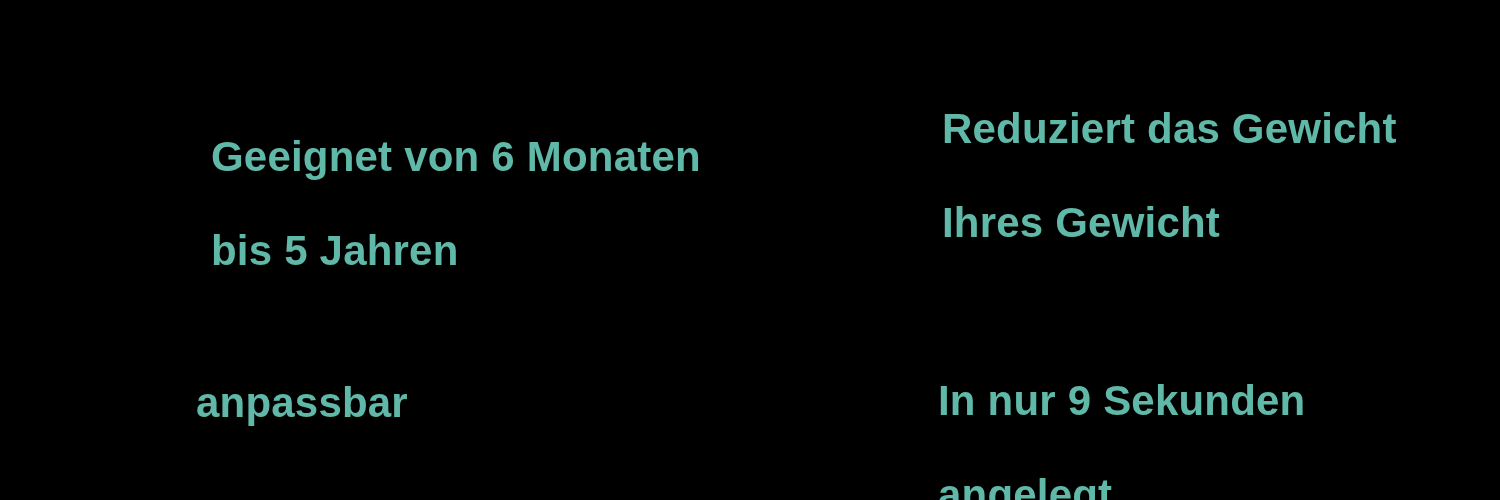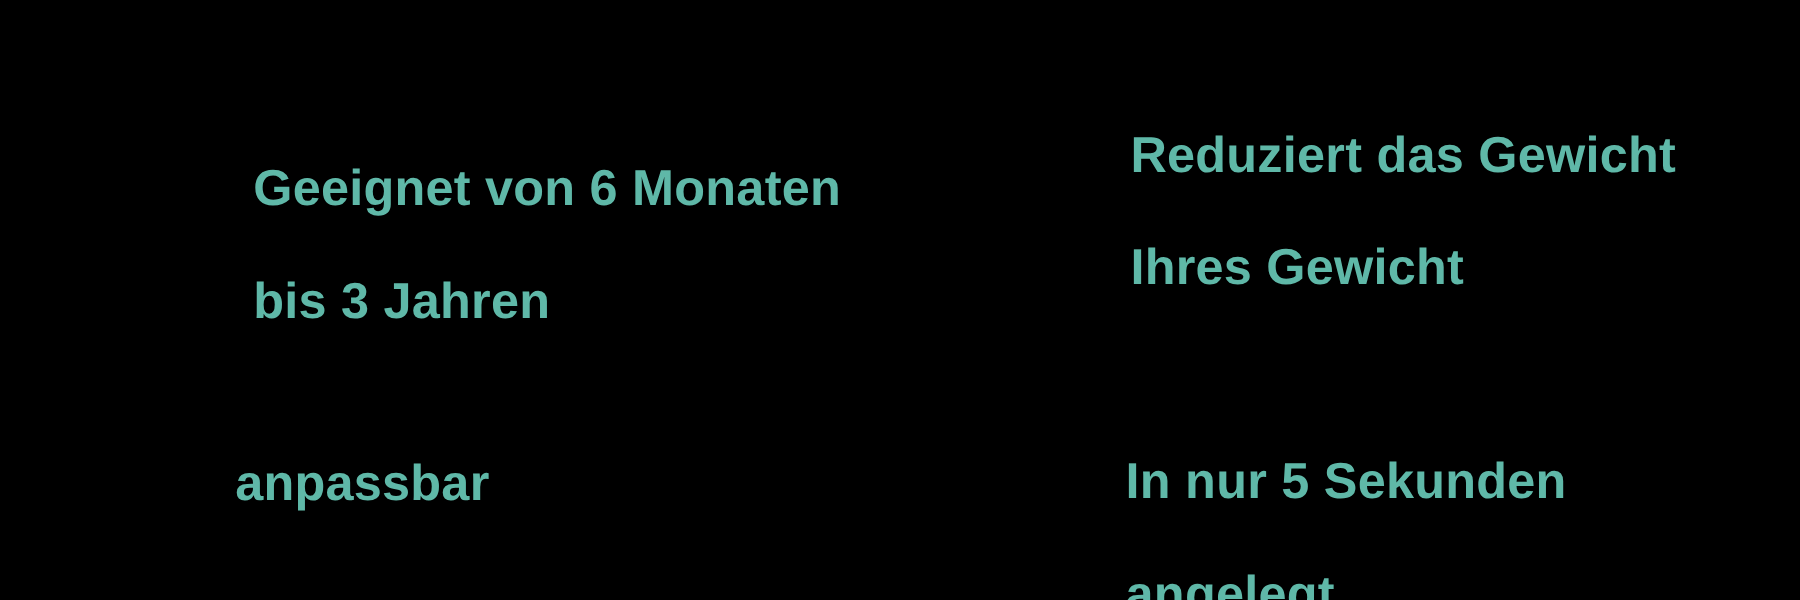--- a/index.html
+++ b/index.html
@@ -47,30 +47,30 @@
   .feat-bottom-left { left: 196px; top: 332px; }
   .feat-bottom-right{ left: 938px; top: 330px; }
 </style>
 </head>
 <body>
 
 <div class="canvas">
 
   <div class="feature feat-top-left">
     <span class="line">Geeignet von 6 Monaten</span>
-    <span class="line">bis 3 Jahren</span>
+    <span class="line">bis 5 Jahren</span>
   </div>
 
   <div class="feature feat-top-right">
     <span class="line">Reduziert das Gewicht</span>
     <span class="line">Ihres Gewicht</span>
   </div>
 
   <div class="feature feat-bottom-left">
     <span class="line">anpassbar</span>
   </div>
 
   <div class="feature feat-bottom-right">
-    <span class="line">In nur 5 Sekunden</span>
+    <span class="line">In nur 9 Sekunden</span>
     <span class="line">angelegt</span>
   </div>
 
 </div>
 
 </body></html>

